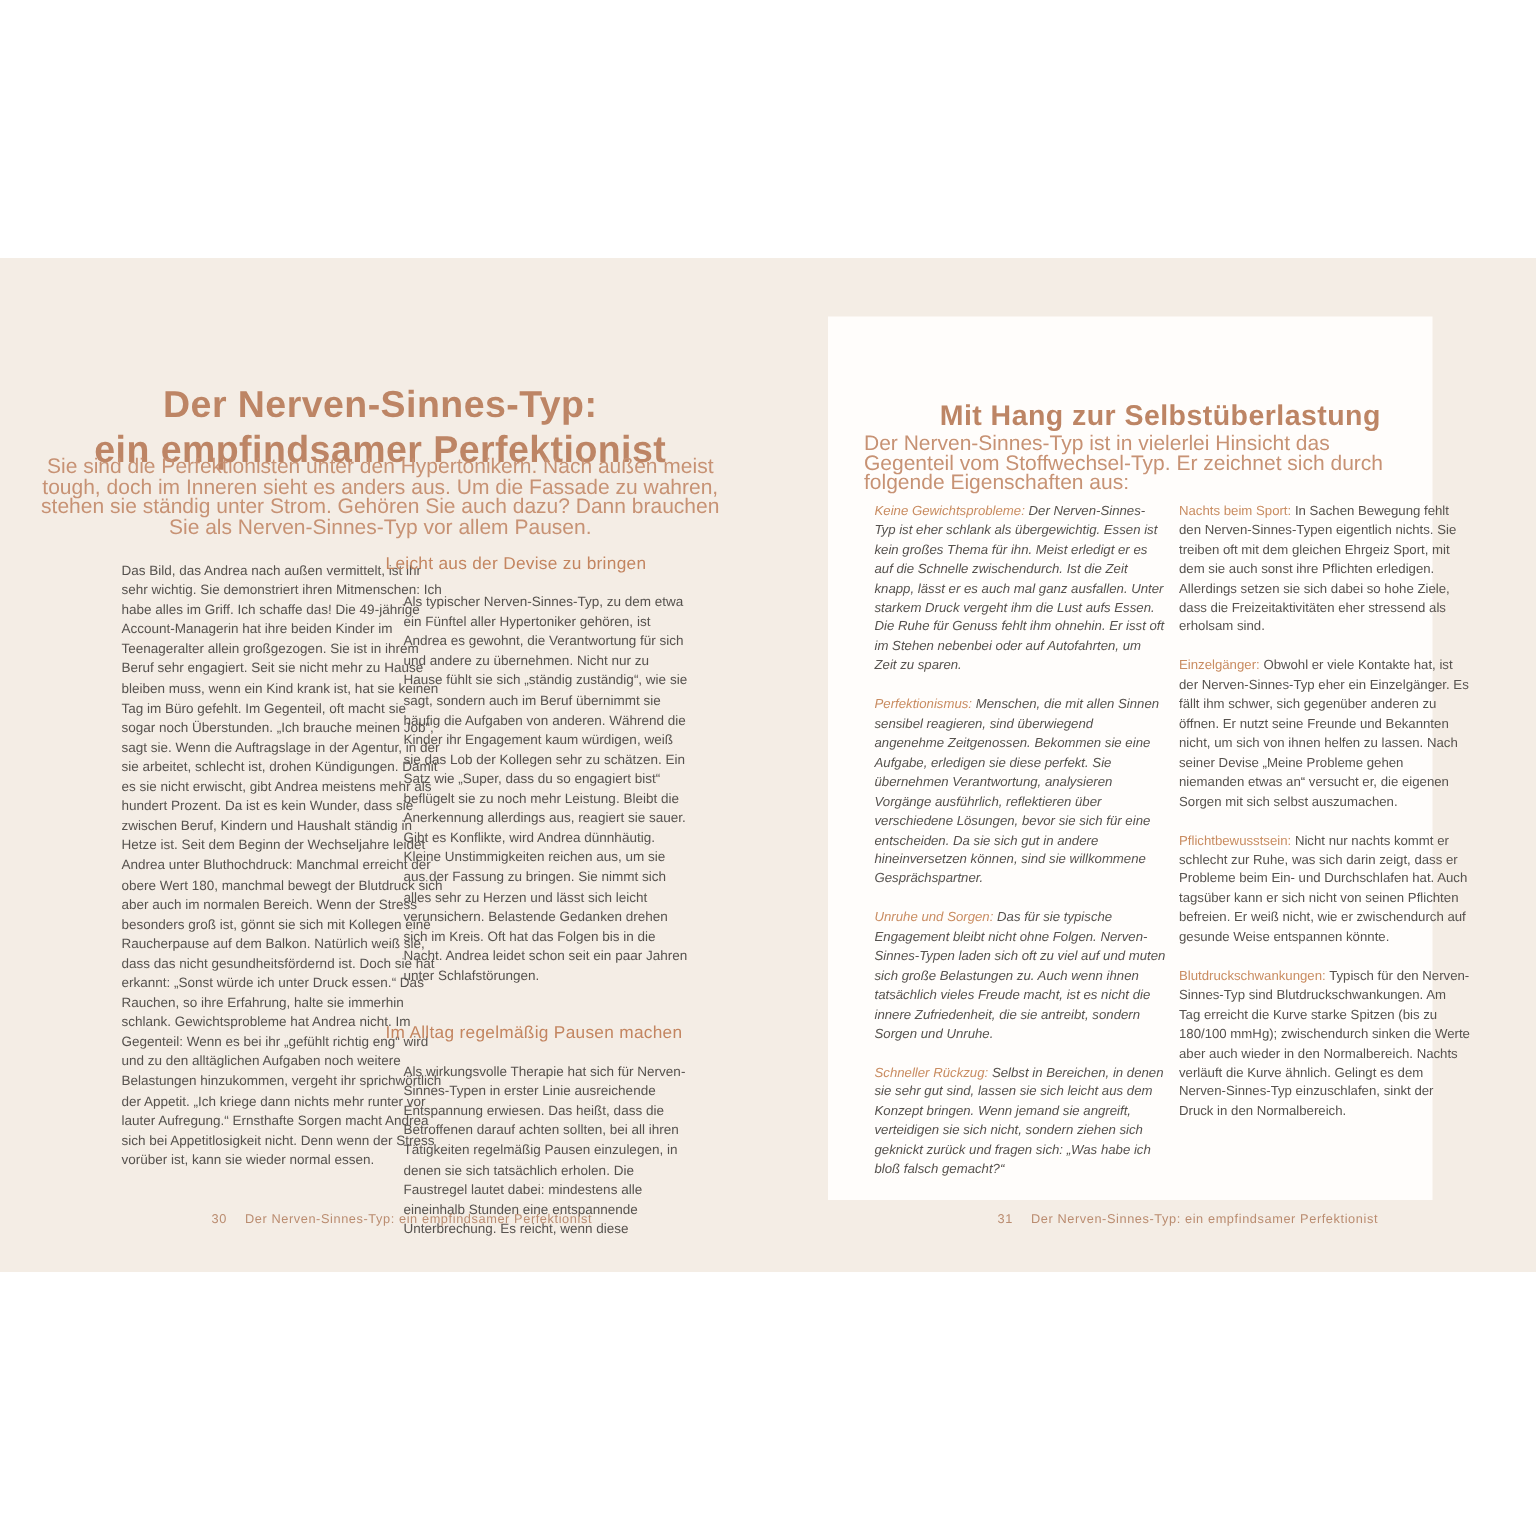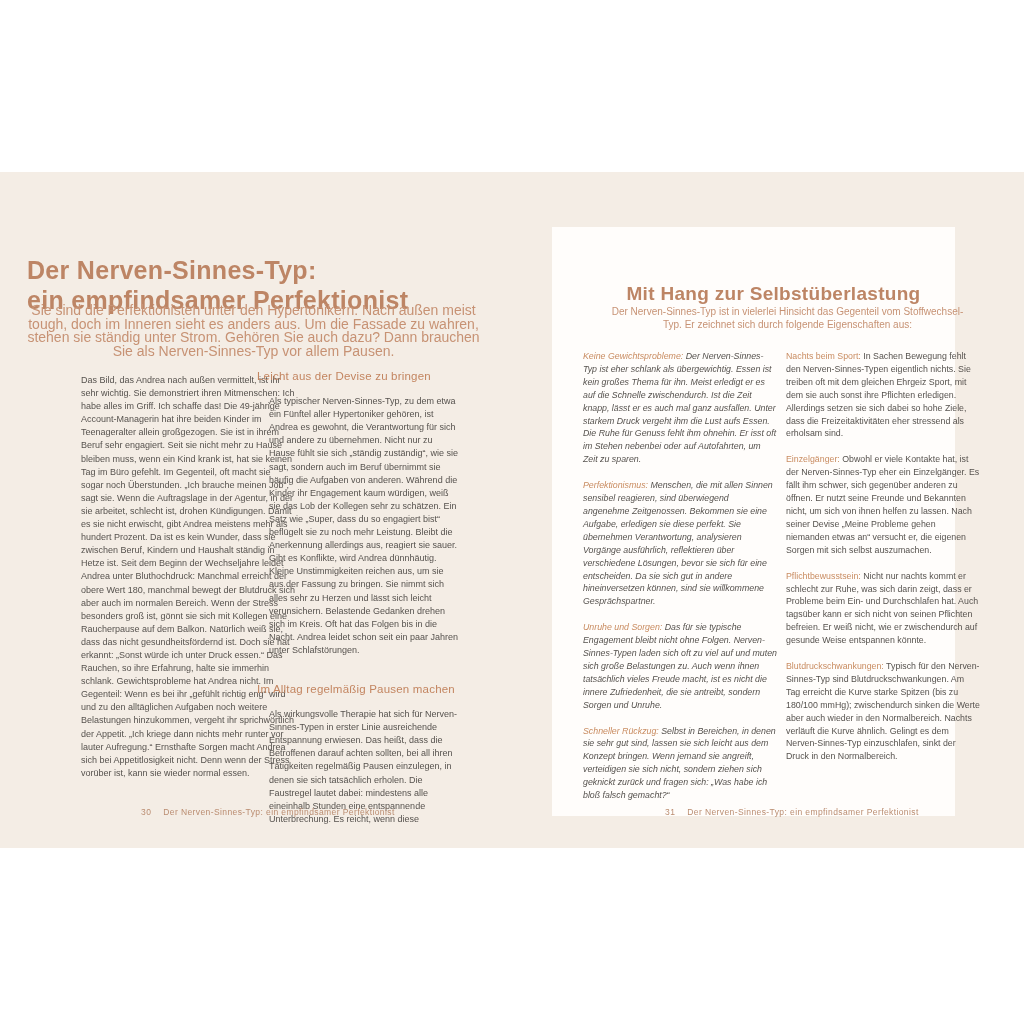--- a/index.html
+++ b/index.html
@@ -13,21 +13,21 @@
   .spread-bg {
     position: absolute;
     left: 0; top: 172px;
     width: 1024px; height: 676px;
     background: #f4ede5;
   }
   
   .left-title {
     position: absolute;
     left: 27px; top: 238px; width: 453px;
-    text-align: left;
+    text-align: center;
     color: #bd8565;
     font-size: 25px; font-weight: bold;
     line-height: 30px;
     letter-spacing: 0.3px;
   }
   .left-intro {
     position: absolute;
     left: 22px; top: 304px; width: 463px;
     text-align: center;
     color: #c79274;
@@ -54,36 +54,35 @@
     margin: 0 0 11px 0;
     letter-spacing: 0.2px;
   }
   .section p { margin: 12px; }
   
   .right-card {
     position: absolute;
     left: 552px; top: 211px;
     width: 403px; height: 589px;
     background: #fffdfb;
-    margin-top: 16px;
   }
   .right-title {
     position: absolute;
     left: 10px; top: 43px; width: 423px;
     text-align: center;
     color: #bd8565;
     font-size: 19px; font-weight: bold;
     letter-spacing: 0.3px;
   }
   .right-intro {
     position: absolute;
-    left: 54px; top: 78px; width: 363px;
-    text-align: center;
+    left: 24px; top: 78px; width: 363px;
+    text-align: left;
     color: #c79274;
-    font-size: 10px; line-height: 13px;
+    font-size: 14px; line-height: 13px;
   }
   .right-col {
     position: absolute;
     top: 123px;
     width: 194px;
     font-size: 8.8px; line-height: 12.9px;
     color: #56524e;
   }
   .right-col-1 { left: 31px; font-style: italic; }
   .right-col-2 { left: 234px; }

